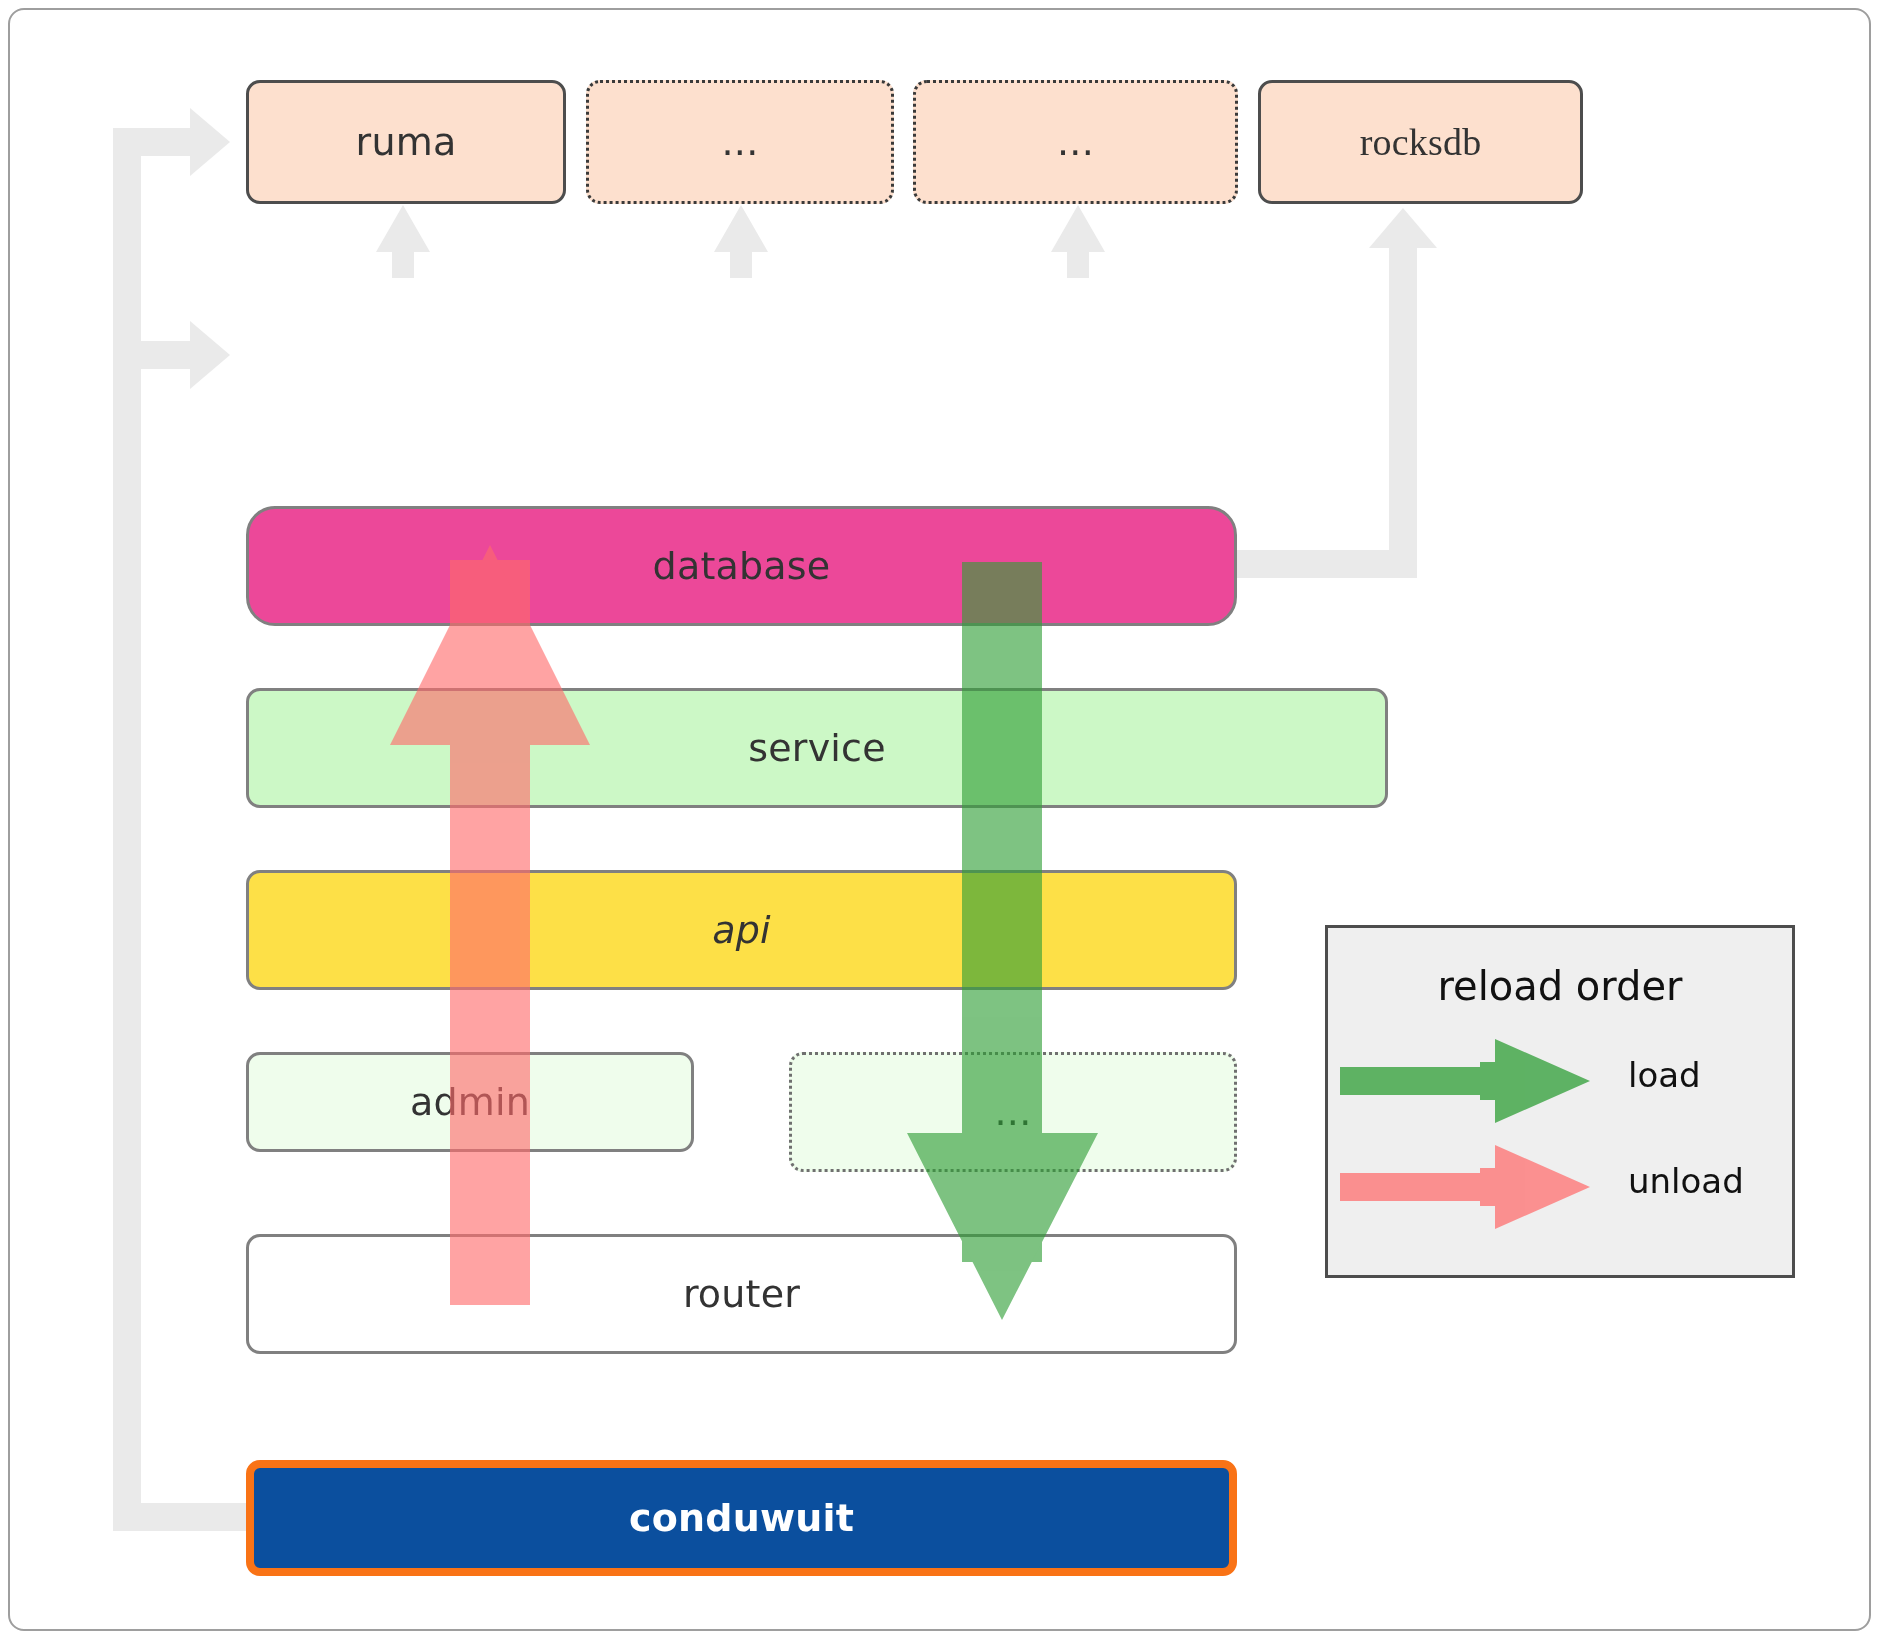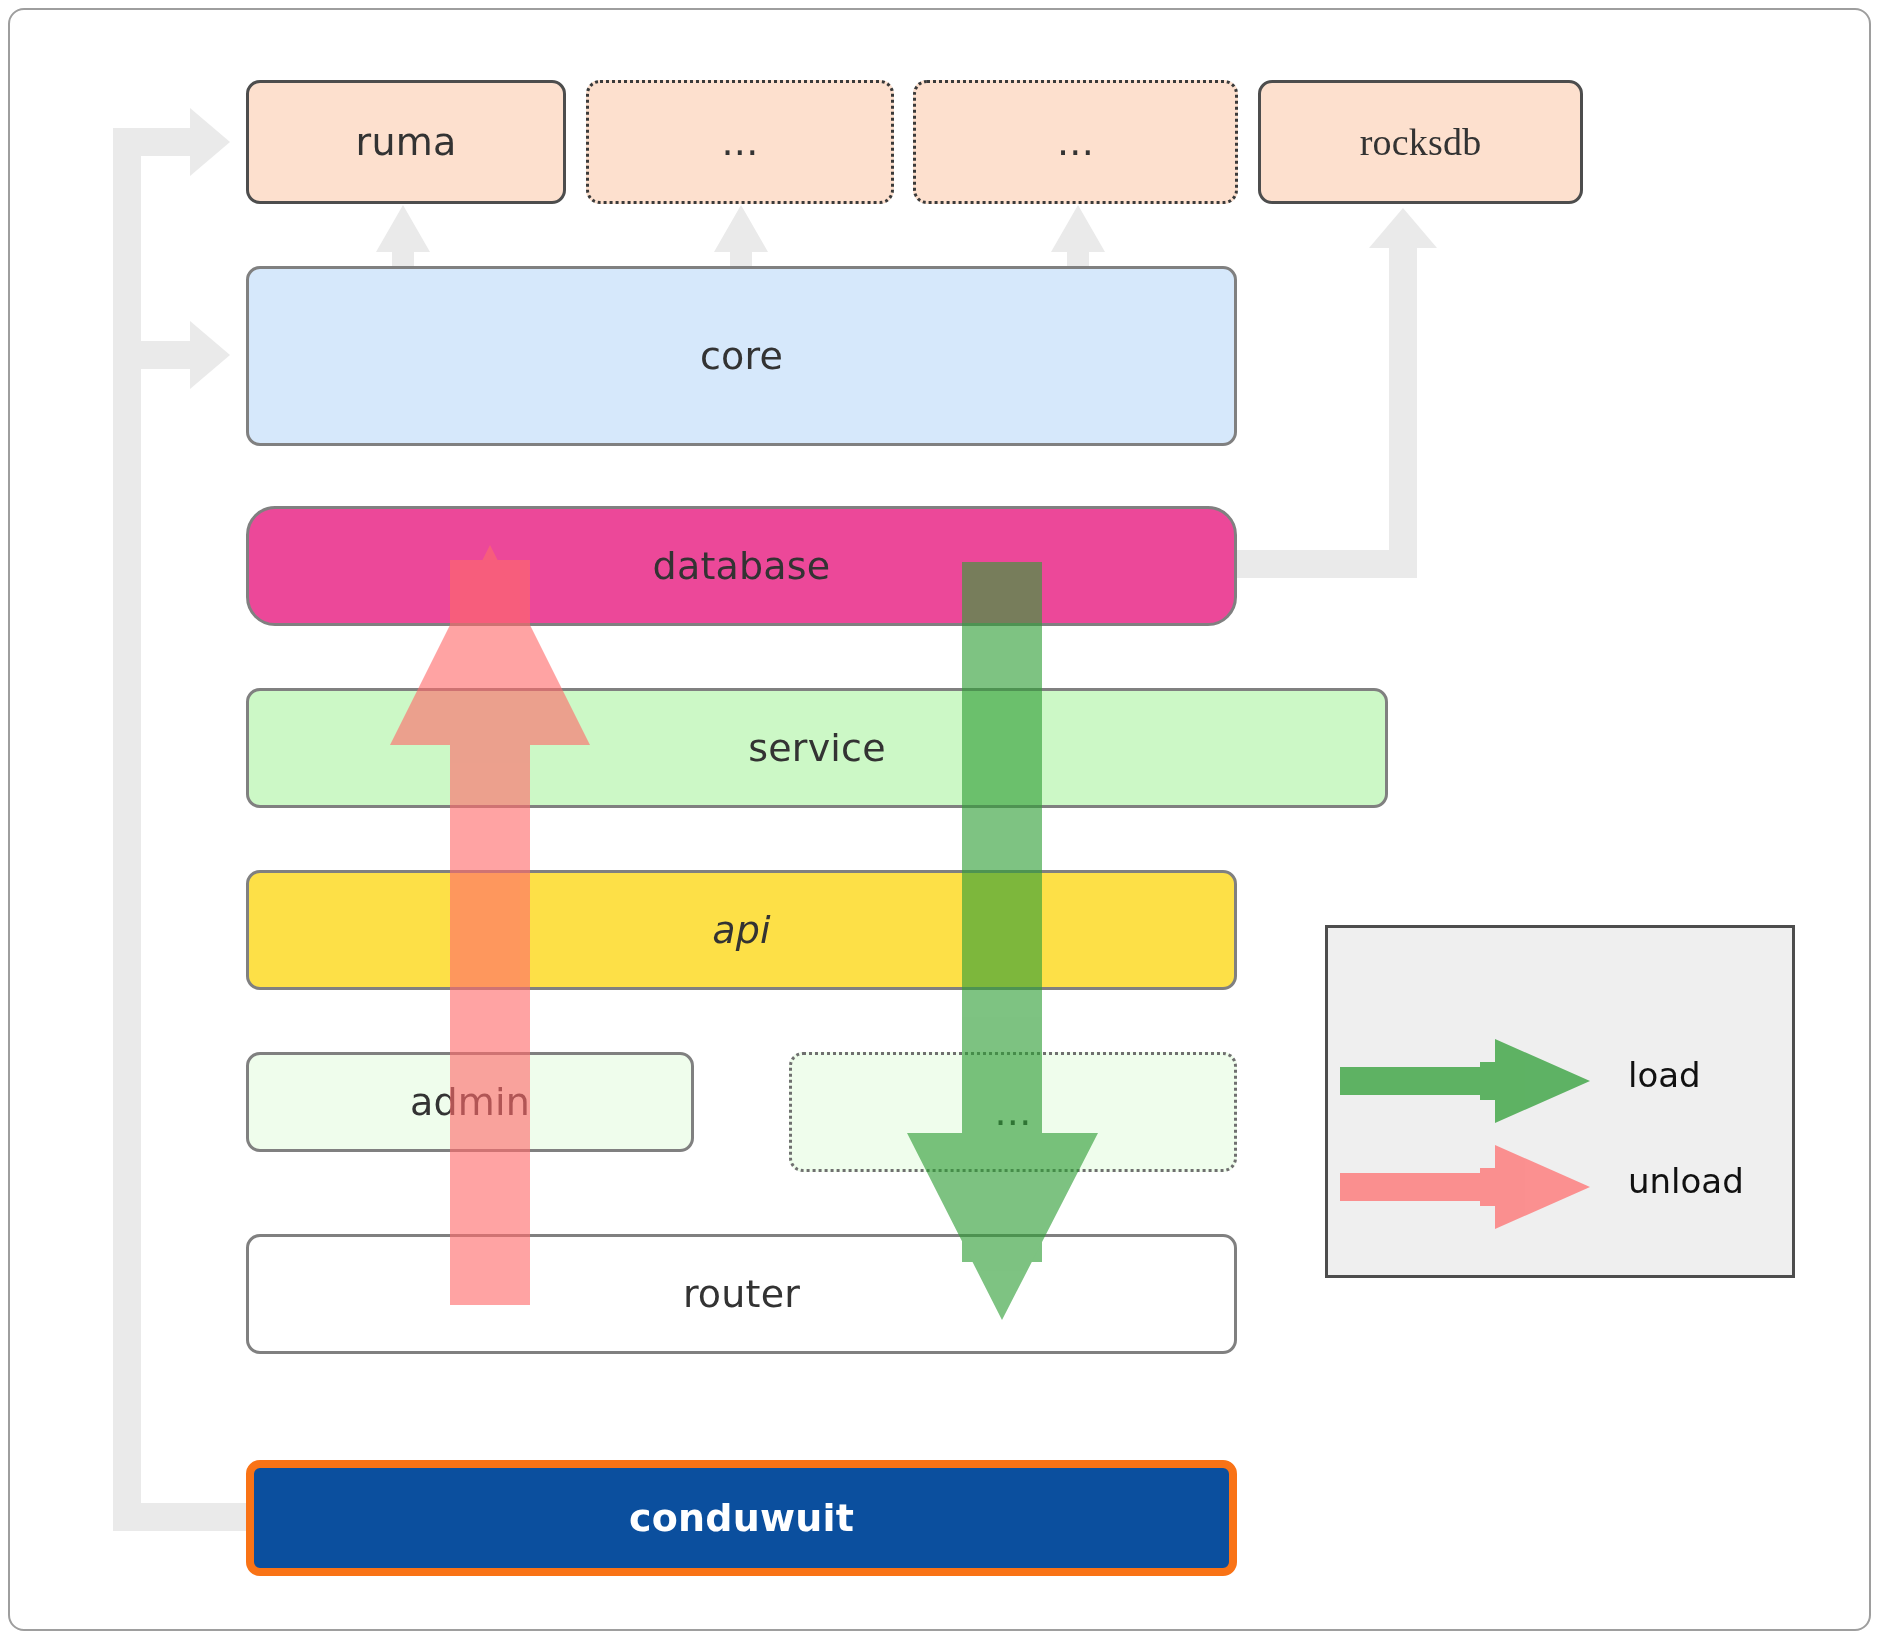--- a/index.html
+++ b/index.html
@@ -164,23 +164,20 @@
   <div class="node dep dotted" style="left:586px; top:80px; width:308px;">
     <span class="lbl">...</span>
   </div>
   <div class="node dep dotted" style="left:913px; top:80px; width:325px;">
     <span class="lbl">...</span>
   </div>
   <div class="node dep" style="left:1258px; top:80px; width:325px;font-family:Liberation Serif, serif;">
     <span class="lbl">rocksdb</span>
   </div>
 
-  <div class="node core-box" style="left:246px; top:266px; width:991px; height:180px;">
-    <span class="lbl">core</span>
-  </div>
 
   <div class="node layer db" style="left:246px; top:506px; width:991px; height:120px;">
     <span class="lbl">database</span>
   </div>
 
   <div class="node layer service" style="left:246px; top:688px; width:1142px; height:120px;">
     <span class="lbl">service</span>
   </div>
 
   <div class="node layer api" style="left:246px; top:870px; width:991px; height:120px;">
@@ -210,20 +207,21 @@
       <path d="M 490 545 L 390 745 L 450 745 L 450 760 L 530 760 L 530 745 L 590 745 Z" fill="#ff6b6b"></path>
     </g>
 
     <g opacity="0.62">
       <rect x="962" y="562" width="80" height="700" fill="#2e9e35"></rect>
       <path d="M 1002 1320 L 1098 1133 L 1042 1133 L 1042 1118 L 962 1118 L 962 1133 L 907 1133 Z" fill="#2e9e35"></path>
     </g>
   </svg>
 
   <div class="legend" style="left:1325px; top:925px; width:470px; height:353px;">
+    <div class="legend-title" style="top:35px;">reload order</div>
 
     <svg style="position:absolute; left:12px; top:106px; width:260px; height:90px;" viewBox="0 0 260 90">
       <g opacity="0.75">
         <rect x="0" y="33" width="160" height="28" fill="#2e9e35"></rect>
         <path d="M 250 47 L 155 5 L 155 28 L 140 28 L 140 66 L 155 66 L 155 89 Z" fill="#2e9e35"></path>
       </g>
     </svg>
     <div class="legend-row-label" style="left:300px; top:127px;">load</div>
 
     <svg style="position:absolute; left:12px; top:212px; width:260px; height:90px;" viewBox="0 0 260 90">

